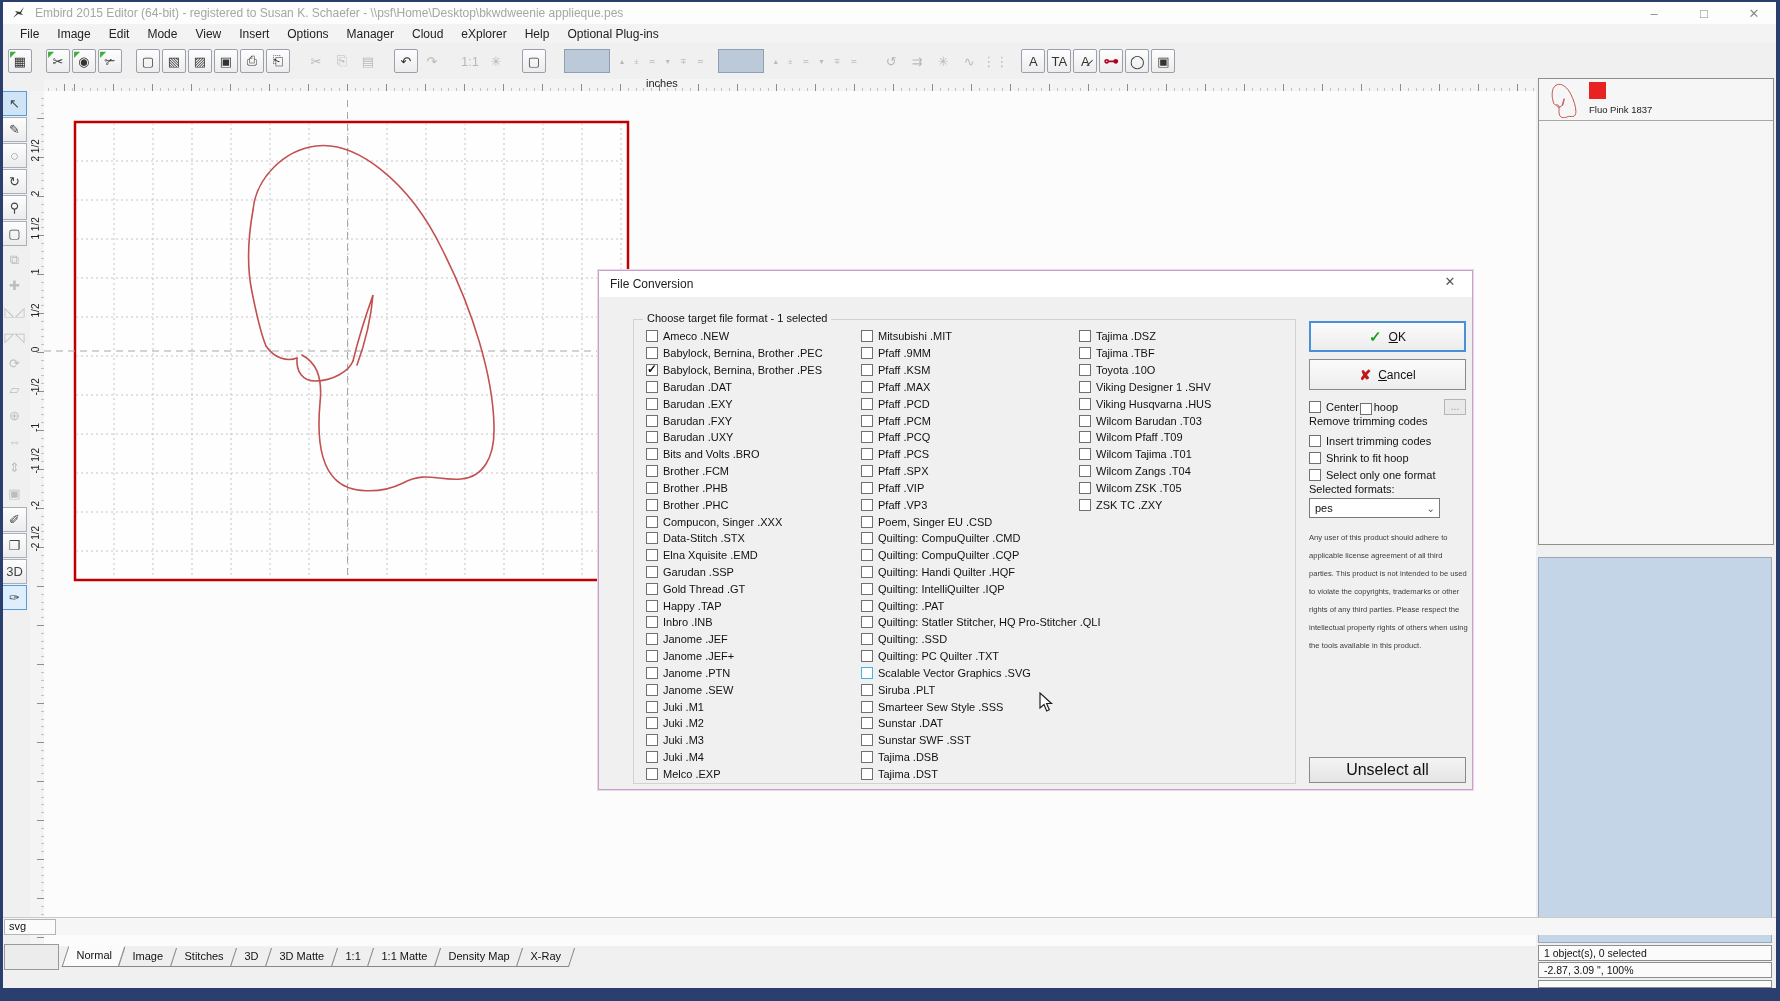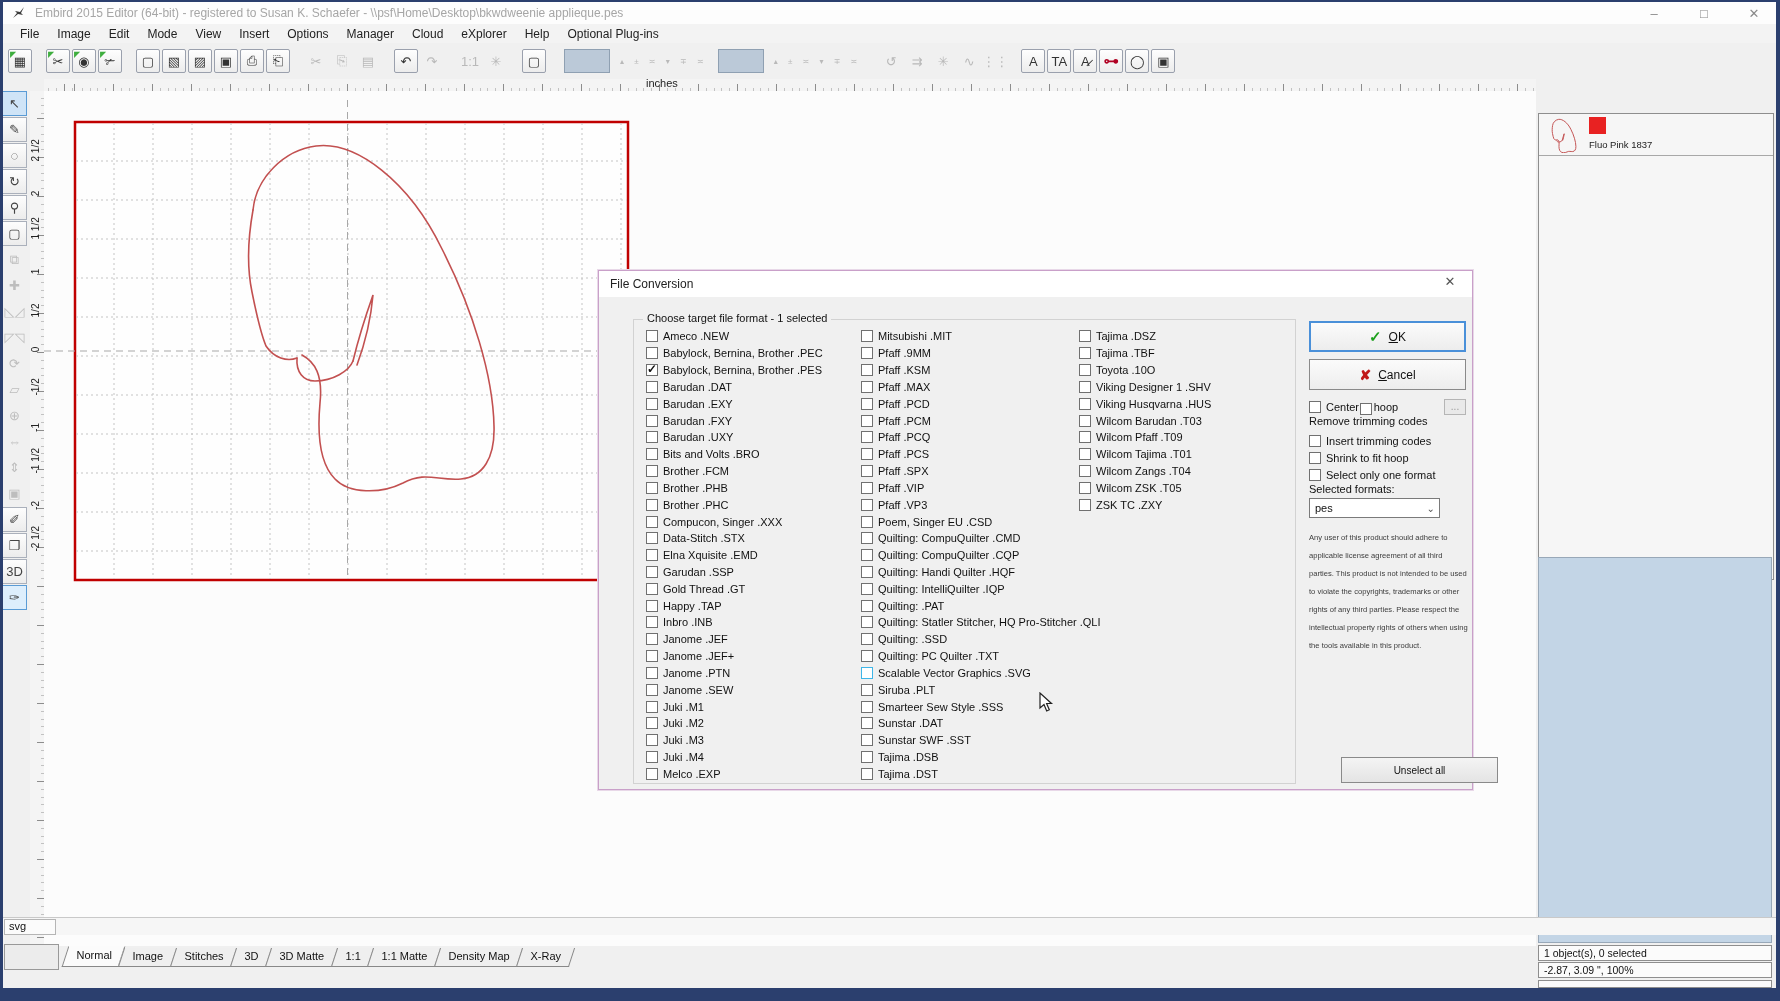--- a/index.html
+++ b/index.html
@@ -81,25 +81,25 @@
   #btn-ok { top:50px; border:2px solid #4a90d9; }
   #btn-cancel { top:88px; }
   .mark-ok { color:#1ca01c; font-weight:bold; font-size:15px; }
   .mark-cancel { color:#c01818; font-weight:bold; font-size:14px; }
   .opt-row { position:absolute; left:710px; height:16px; display:flex; align-items:center; }
   #dots-btn { position:absolute; left:845px; top:128px; width:22px; height:16px; border:1px solid #b5b5b5; background:#e9e9e9; color:#9a9a9a; font-size:10px; text-align:center; line-height:13px; }
   #sel-formats-label { position:absolute; left:710px; top:212px; font-size:11px; color:#111; }
   #combo { position:absolute; left:710px; top:227px; width:131px; height:20px; background:#fff; border:1px solid #7a7a7a; font-size:11px; color:#111; display:flex; align-items:center; padding-left:5px; }
   #combo-arrow { position:absolute; right:4px; color:#555; font-size:10px; }
   #legal { position:absolute; left:710px; top:258px; width:160px; font-size:7.6px; line-height:18px; color:#3c3c3c; }
-  #btn-unselect { position:absolute; left:710px; top:486px; width:157px; height:26px; background:linear-gradient(#f4f4f4,#e4e4e4); border:1px solid #8a8a8a; font-size:10px; color:#111; display:flex; align-items:center; justify-content:center;margin-left:32px; }
+  #btn-unselect { position:absolute; left:710px; top:486px; width:157px; height:26px; background:linear-gradient(#f4f4f4,#e4e4e4); border:1px solid #8a8a8a; font-size:16px; color:#111; display:flex; align-items:center; justify-content:center; }
 
   
   #sidebar { position:absolute; left:1536px; top:43px; width:240px; height:947px; background:#f0f0f0; }
-  #obj-list { position:absolute; left:2px; top:35px; width:236px; height:467px; background:#f6f6f6; border:1px solid #8e8e8e;margin-top:35px; }
+  #obj-list { position:absolute; left:2px; top:35px; width:236px; height:467px; background:#f6f6f6; border:1px solid #8e8e8e; }
   #obj-row { height:42px; border-bottom:1px solid #a8a8a8; position:relative; }
   #obj-thumb { position:absolute; left:12px; top:4px; }
   #obj-swatch { position:absolute; left:50px; top:3px; width:17px; height:17px; background:#e82222; }
   #obj-label { position:absolute; left:50px; top:25px; font-size:9.5px; color:#222; }
   #sim-panel { position:absolute; left:2px; top:514px; width:234px; height:386px; background:#c3d5e6; border:1px solid #98a8b8; }
   .stat-row { position:absolute; left:2px; width:234px; height:16px; background:#fbfbfb; border:1px solid #8e8e8e; font-size:10.5px; color:#111; display:flex; align-items:center; padding-left:5px; }
   #stat-row-1 { top:902px; }
   #stat-row-2 { top:919px; }
   #stat-row-3 { top:937px; height:8px; }
 

